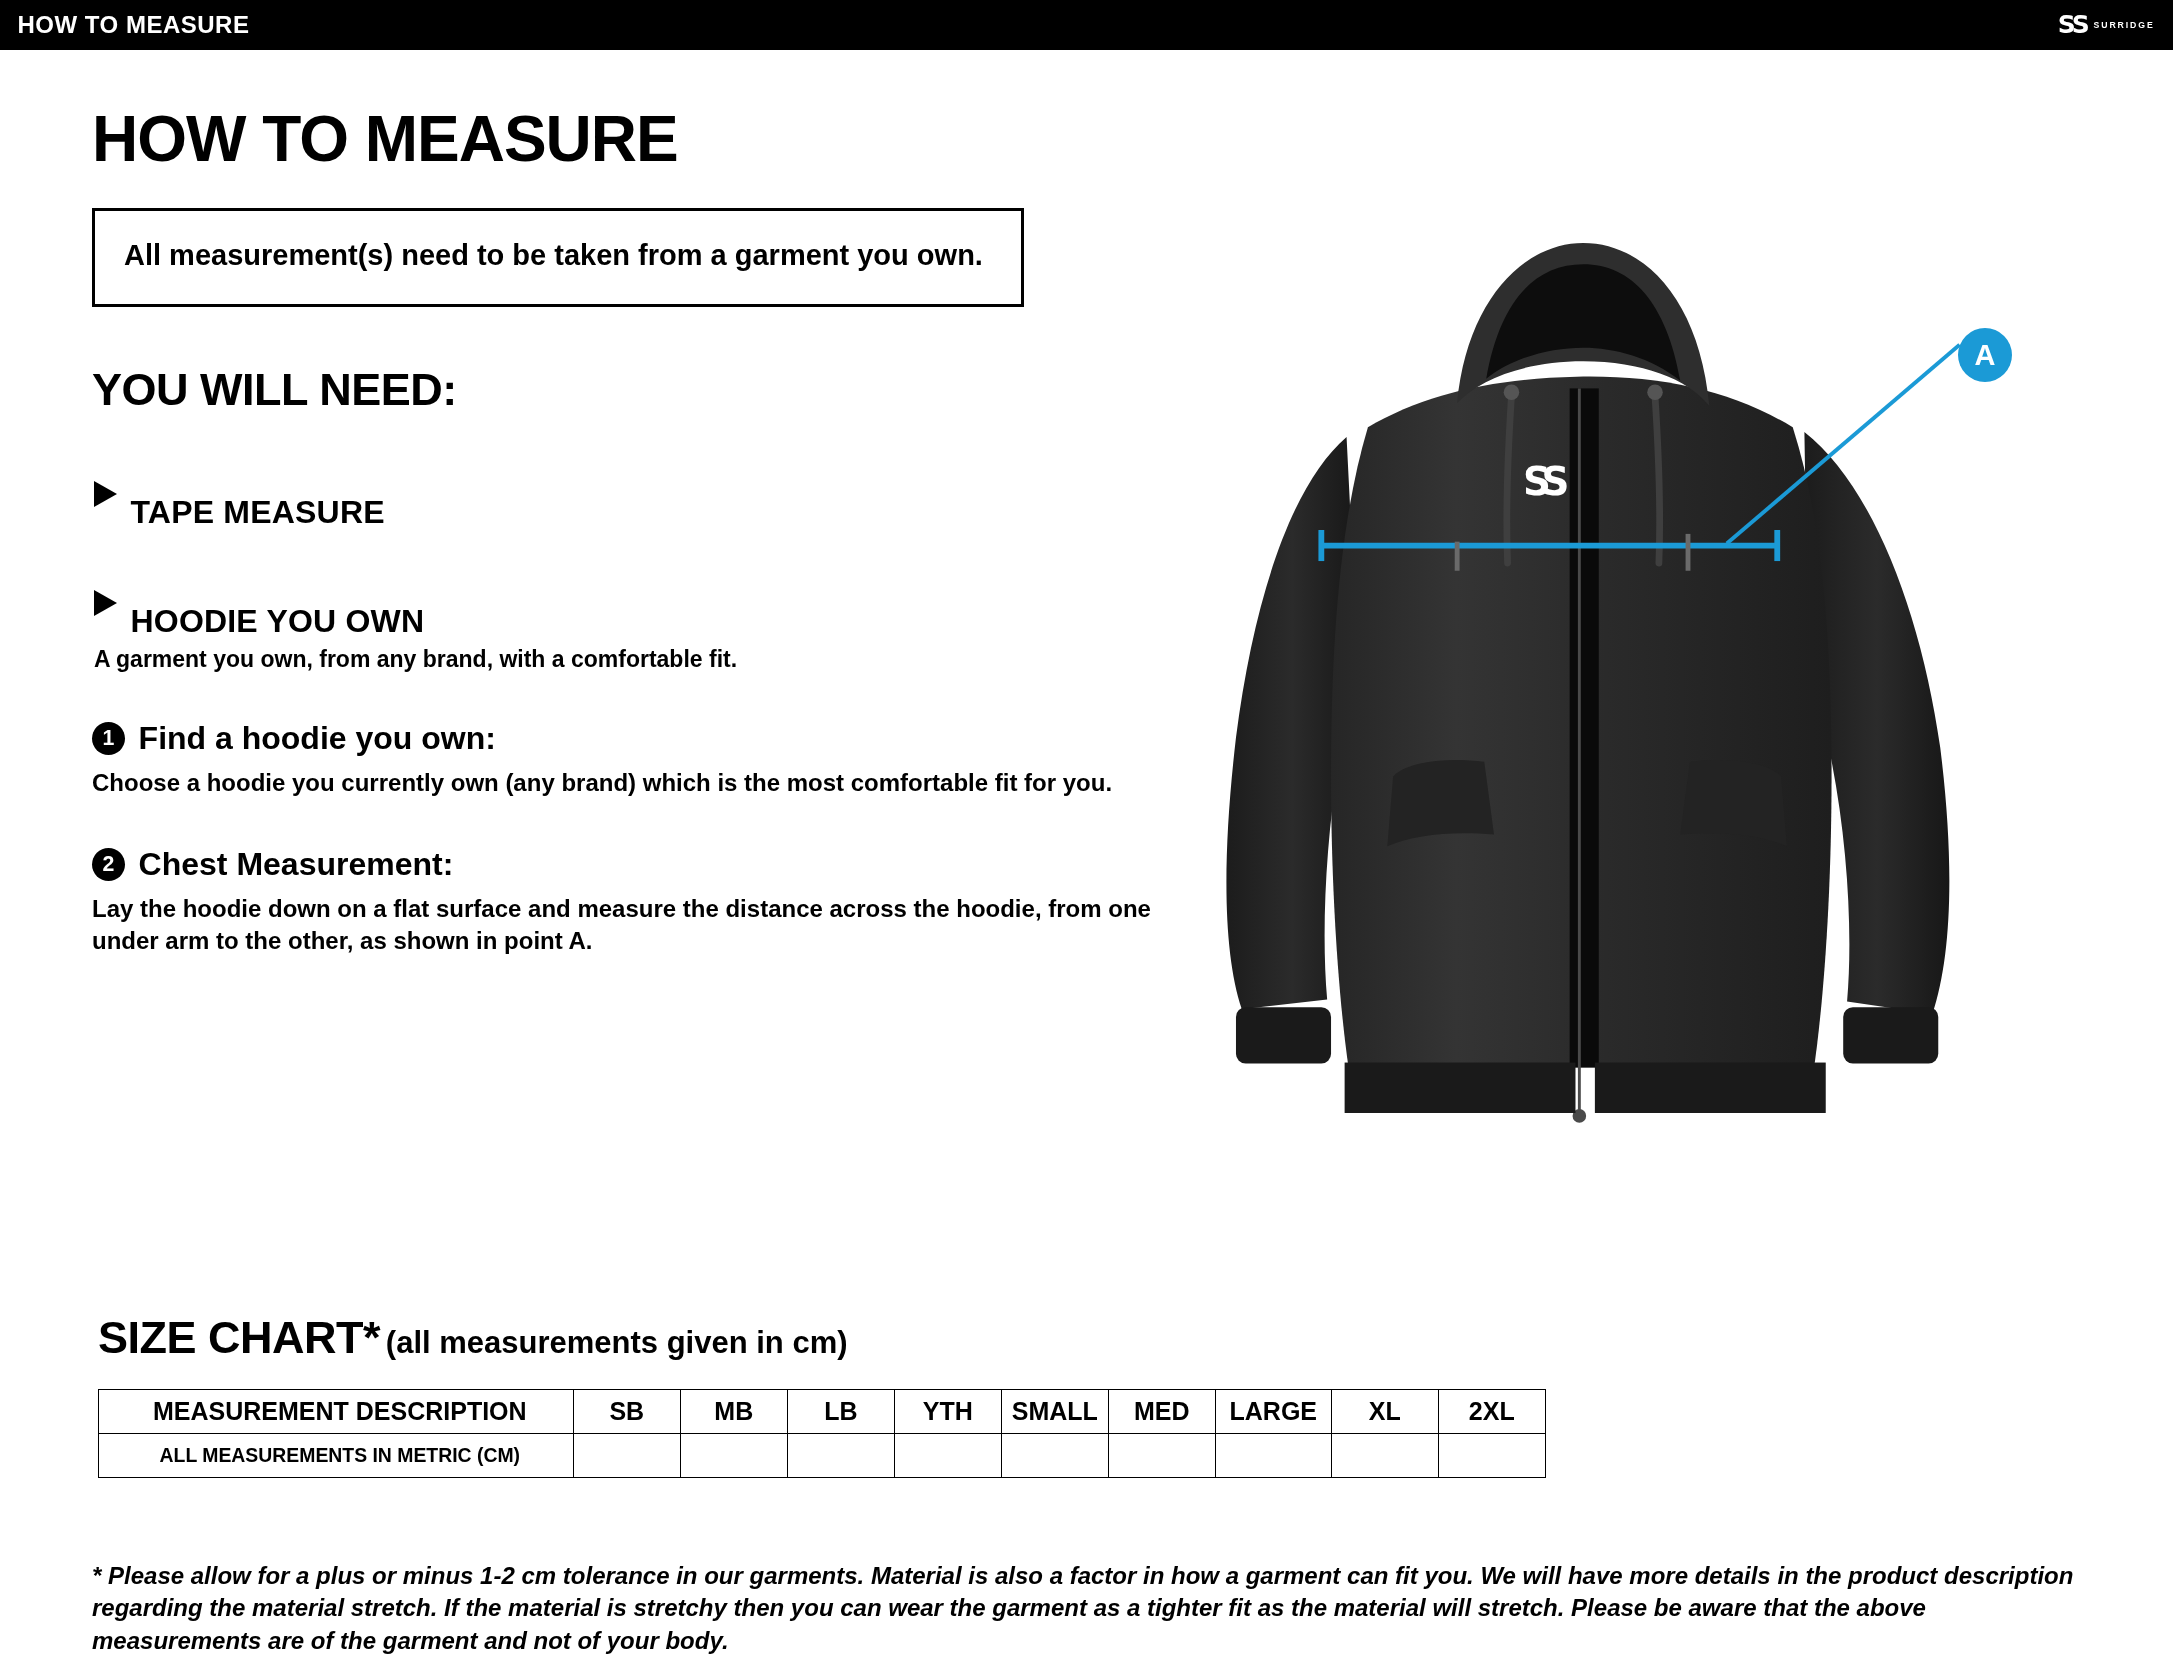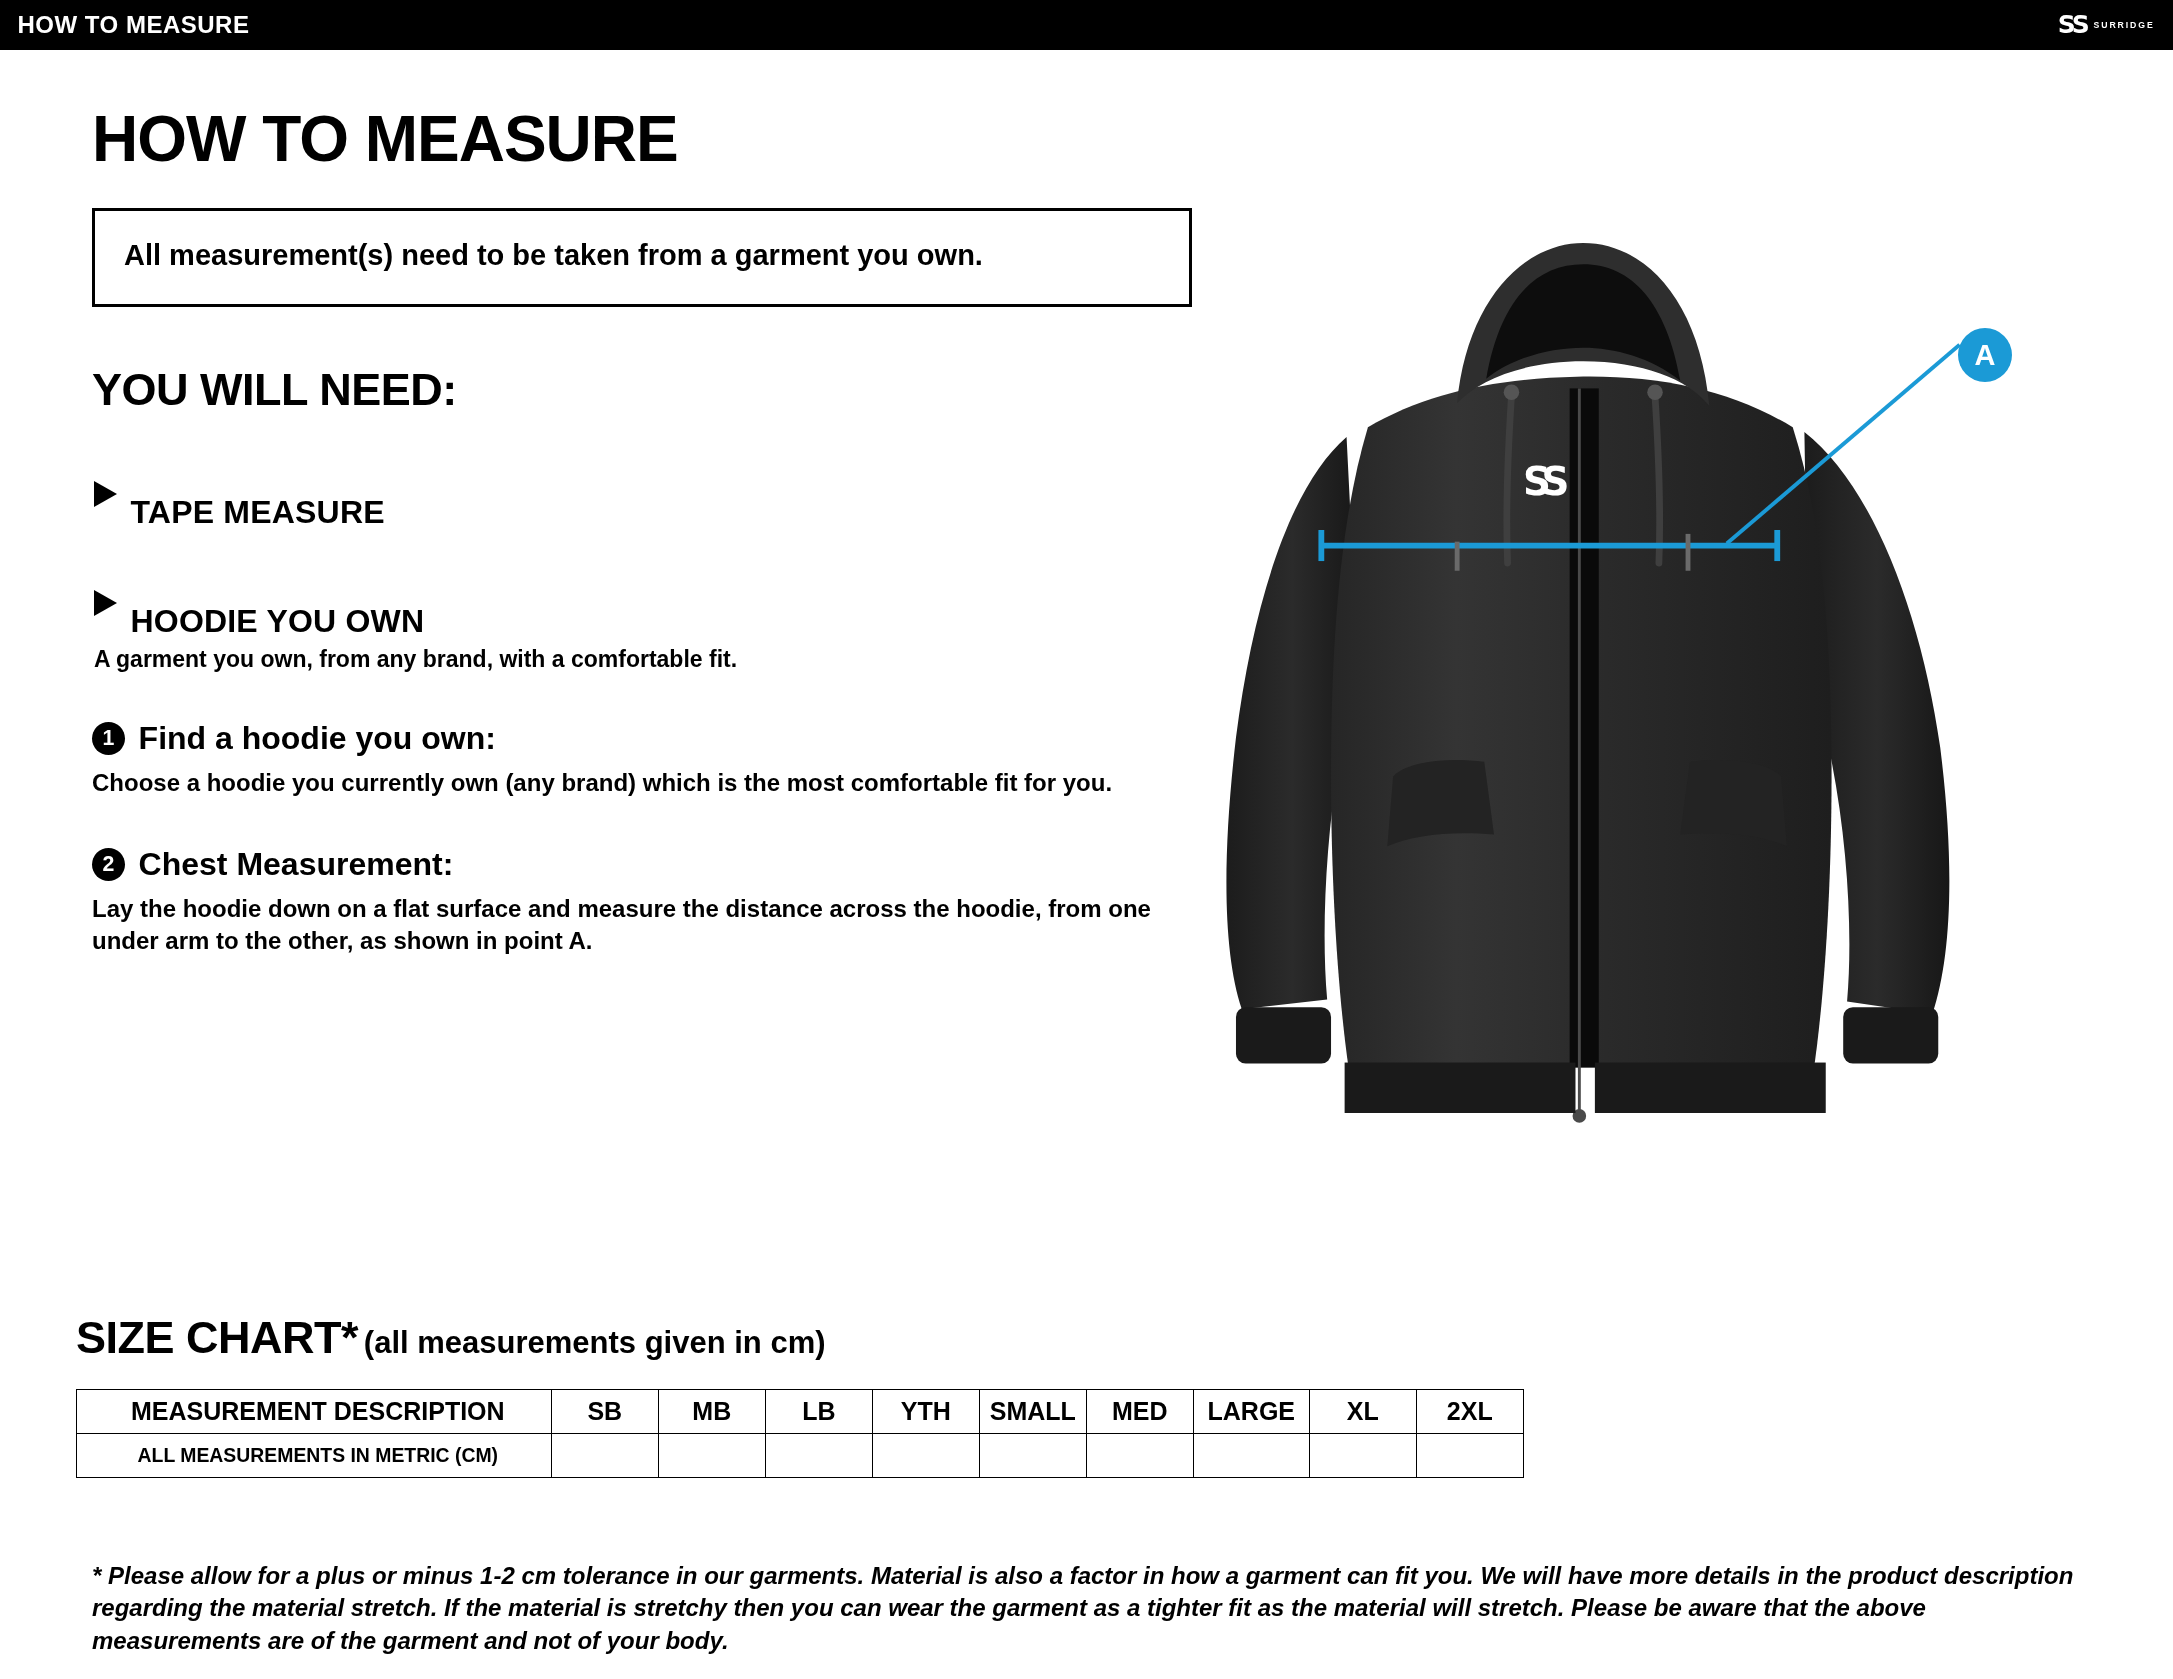--- a/index.html
+++ b/index.html
@@ -68,21 +68,21 @@
   }
   h1.page-title {
     font-size: 64px;
     font-weight: bold;
     letter-spacing: -1px;
     margin: 0 0 37px 0;
     line-height: 1;
   }
   .notice-box {
     border: 3.9px solid #000;
-    width: 1100px;
+    width: 932px;
     box-sizing: border-box;
     padding: 25px 29px 29px 29px;
     margin-bottom: 60px;
   }
   .notice-box p {
     margin: 0;
     font-size: 29px;
     font-weight: bold;
     line-height: 1.35;
   }
@@ -147,21 +147,21 @@
   .step-body {
     font-size: 24px;
     font-weight: bold;
     line-height: 1.35;
     margin-top: 9.7px;
   }
 
   
   .chart-block {
     position: absolute;
-    left: 76px;
+    left: 98px;
     top: 1312px;
     width: 1994px;
   }
   .chart-heading {
     display: flex;
     align-items: baseline;
     gap: 5.8px;
     margin-bottom: 25px;
   }
   .chart-heading .big {

